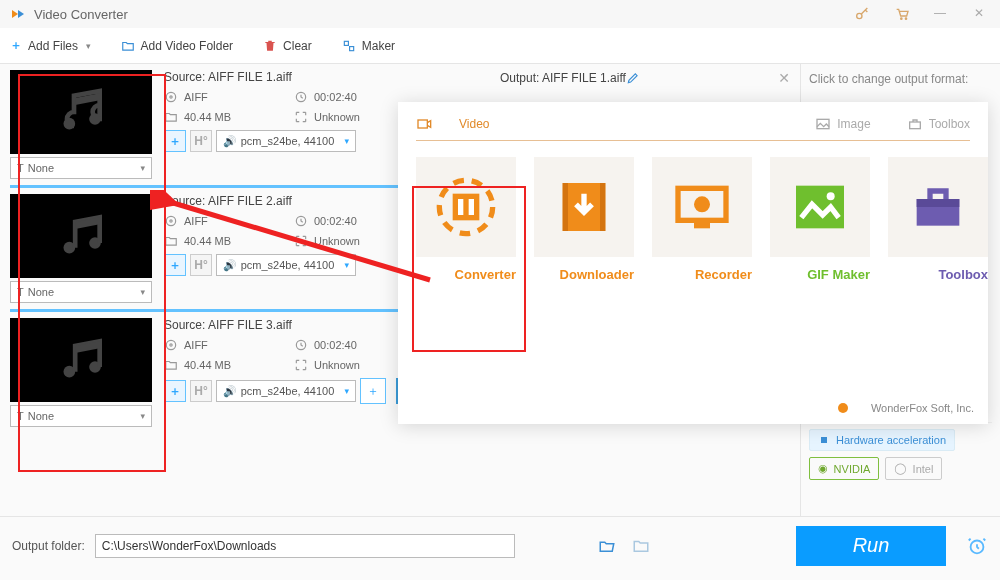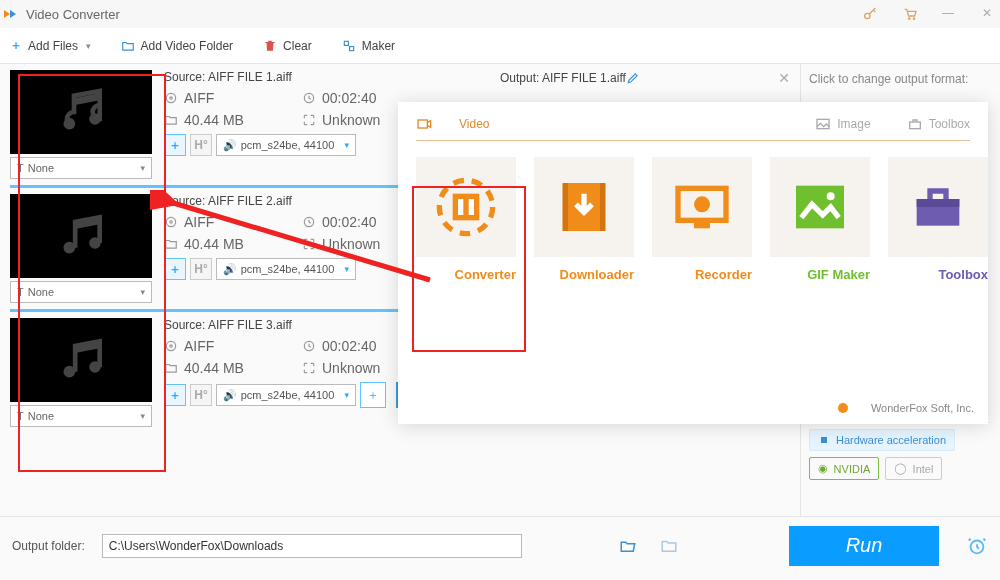--- a/index.html
+++ b/index.html
@@ -1,19 +1,19 @@
 <!DOCTYPE html>
 <html><head>
 <meta charset="utf-8">
 <style>
 * { margin: 0; padding: 0; box-sizing: border-box; font-family: "Segoe UI", Arial, sans-serif; }
 body { width: 1000px; height: 580px; background: #fafafa; font-size: 12px; color: #555; overflow: hidden; position: relative; }
 
 
-.titlebar { height: 28px; display: flex; align-items: center; padding: 0 2px; background: #f7f7f7; }
+.titlebar { height: 28px; display: flex; align-items: center; padding: 0 10px; background: #f7f7f7; }
 .titlebar .logo { width: 16px; height: 16px; margin-right: 8px; }
 .titlebar .title { flex: 1; color: #666; font-size: 13px; }
 .titlebar .win-controls { display: flex; align-items: center; gap: 24px; }
 .titlebar .win-icon { width: 16px; height: 16px; color: #aaa; cursor: pointer; }
 .titlebar .hdr-icon { width: 16px; height: 16px; color: #d8a76b; cursor: pointer; }
 
 
 .toolbar { height: 36px; display: flex; align-items: center; border-bottom: 1px solid #e5e5e5; background: #fff; padding: 0 10px; gap: 30px; }
 .toolbar .btn { display: flex; align-items: center; gap: 6px; color: #444; cursor: pointer; }
 .toolbar .btn .ic { width: 14px; height: 14px; }
@@ -32,21 +32,21 @@
 .file-card { display: flex; padding: 6px 10px 0 10px; gap: 12px; align-items: flex-start; }
 .thumb-block { width: 142px; }
 .thumb { width: 142px; height: 84px; background: #000; display: flex; align-items: center; justify-content: center; }
 .none-row { display: flex; margin-top: 3px; gap: 4px; }
 .none-select { flex: 1; height: 22px; border: 1px solid #bbb; background: #fff; display: flex; align-items: center; padding: 0 6px; font-size: 11px; color: #666; cursor: pointer; justify-content: space-between; }
 .mini-btn { width: 22px; height: 22px; display: flex; align-items: center; justify-content: center; border: 1px solid #63c2ff; color: #2ea7ff; background: #e9f5ff; font-weight: bold; cursor: pointer; }
 .mini-btn.gray { color: #aaa; border-color: #ccc; background: #f5f5f5; }
 
 .meta { flex: 1; }
 .src-line { font-size: 12px; color: #444; margin-bottom: 6px; }
-.meta-grid { display: grid; grid-template-columns: 120px 120px; gap: 6px 18px; font-size: 14px; color: #666; }
+.meta-grid { display: grid; grid-template-columns: 120px 120px; gap: 6px 10px; font-size: 11px; color: #666; }
 .meta-cell { display: flex; align-items: center; gap: 6px; }
 .meta-cell .mi { width: 14px; height: 14px; color: #999; }
 
 .codec-row { display: flex; gap: 4px; align-items: center; margin-top: 6px; }
 .codec-select { width: 140px; height: 22px; border: 1px solid #bbb; background: #fff; display: flex; align-items: center; padding: 0 6px; font-size: 11px; color: #555; justify-content: space-between; cursor: pointer; }
 
 .output-mini { width: 300px; padding-left: 10px; }
 .output-line { display: flex; align-items: center; margin-bottom: 14px; font-size: 12px; color: #444; justify-content: flex-end; }
 .close-x { margin-left: auto; color: #aaa; cursor: pointer; font-size: 14px; }
 
@@ -57,21 +57,21 @@
 .es-plus { width: 26px; height: 26px; border: 1px solid #63c2ff; color: #2ea7ff; display: flex; align-items: center; justify-content: center; margin-right: 6px; background: #fff; }
 
 
 .side-label { font-size: 11px; color: #888; margin-bottom: 6px; border-bottom: 1px solid #eee; padding-bottom: 4px; }
 .side-badge { display: inline-flex; align-items: center; gap: 6px; border: 1px solid #d9ebf5; padding: 4px 8px; font-size: 11px; border-radius: 2px; margin-bottom: 6px; }
 .side-badge.hw { background: #e6f4ff; color: #3b8fd6; }
 .side-badge.nv { border-color: #7fbf3f; color: #6fa82e; }
 .side-badge.intel { border-color: #ccc; color: #aaa; }
 
 
-.footer { height: 58px; border-top: 1px solid #e5e5e5; display: flex; align-items: center; padding: 0 12px; gap: 17px; background: #fafafa; }
+.footer { height: 58px; border-top: 1px solid #e5e5e5; display: flex; align-items: center; padding: 0 12px; gap: 10px; background: #fafafa; }
 .out-label { font-size: 12px; color: #555; }
 .out-input { width: 420px; height: 24px; border: 1px solid #bbb; padding: 0 6px; font-size: 12px; color: #333; background: #fff; }
 .fld-btn { width: 24px; height: 24px; display: flex; align-items: center; justify-content: center; color: #3b8fd6; cursor: pointer; }
 .run-btn { width: 150px; height: 40px; background: #0a9cff; color: #fff; font-size: 20px; font-weight: 500; display: flex; align-items: center; justify-content: center; cursor: pointer; margin-left: auto; font-style: italic; }
 .alarm { width: 22px; height: 22px; color: #59b9ff; cursor: pointer; margin-left: 10px; }
 
 
 .popup { position: absolute; left: 398px; top: 102px; width: 590px; height: 322px; background: #fff; box-shadow: 0 2px 18px rgba(0,0,0,0.15); padding: 14px 18px; }
 .popup-tabs { display: flex; align-items: center; gap: 36px; border-bottom: 1px solid #e7bf94; padding-bottom: 8px; margin-bottom: 16px; }
 .popup-tab { display: flex; align-items: center; gap: 6px; color: #aaa; font-size: 12px; cursor: pointer; }

